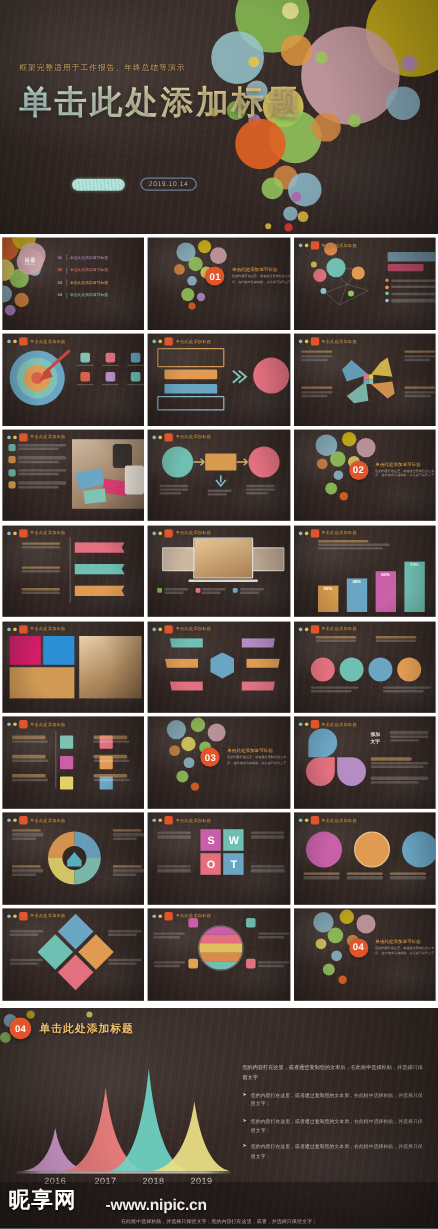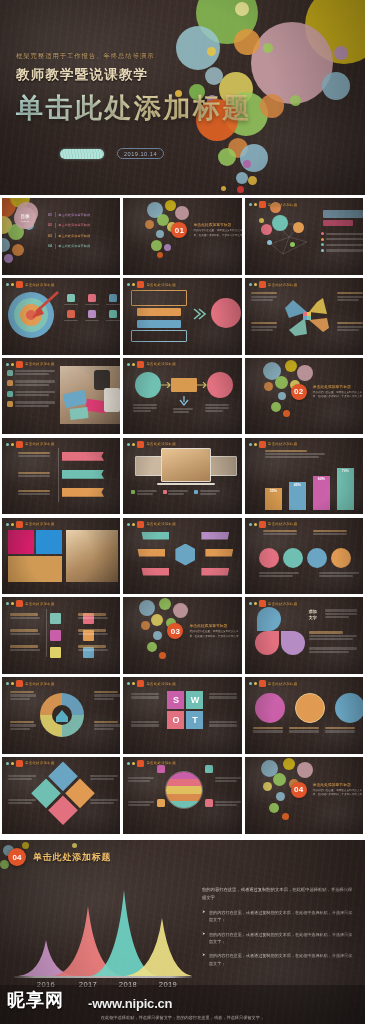--- a/index.html
+++ b/index.html
@@ -184,21 +184,20 @@
     <i style="left:218px;top:148px;width:18px;height:18px;background:rgba(150,201,93,.85)"></i>
     <i style="left:243px;top:160px;width:8px;height:8px;background:rgba(178,90,160,.85)"></i>
     <i style="left:236px;top:172px;width:12px;height:12px;background:rgba(141,186,203,.85)"></i>
     <i style="left:248px;top:176px;width:9px;height:9px;background:rgba(229,186,64,.85)"></i>
     <i style="left:237px;top:186px;width:7px;height:7px;background:rgba(217,57,52,.9)"></i>
     <i style="left:221px;top:186px;width:5px;height:5px;background:rgba(229,186,64,.85)"></i>
   </div>
 
   <div class="hero-text">
     <div class="hero-sub">框架完整适用于工作报告、年终总结等演示</div>
-    <div class="hero-h2">教师教学暨说课教学</div>
     <div class="hero-h1">单击此处添加标题</div>
   </div>
 
   <div class="hero-meta">
     <span class="chalk-pill"></span>
     <span class="date-chip">2019.10.14</span>
   </div>
 </div>
 
 <div id="grid">

